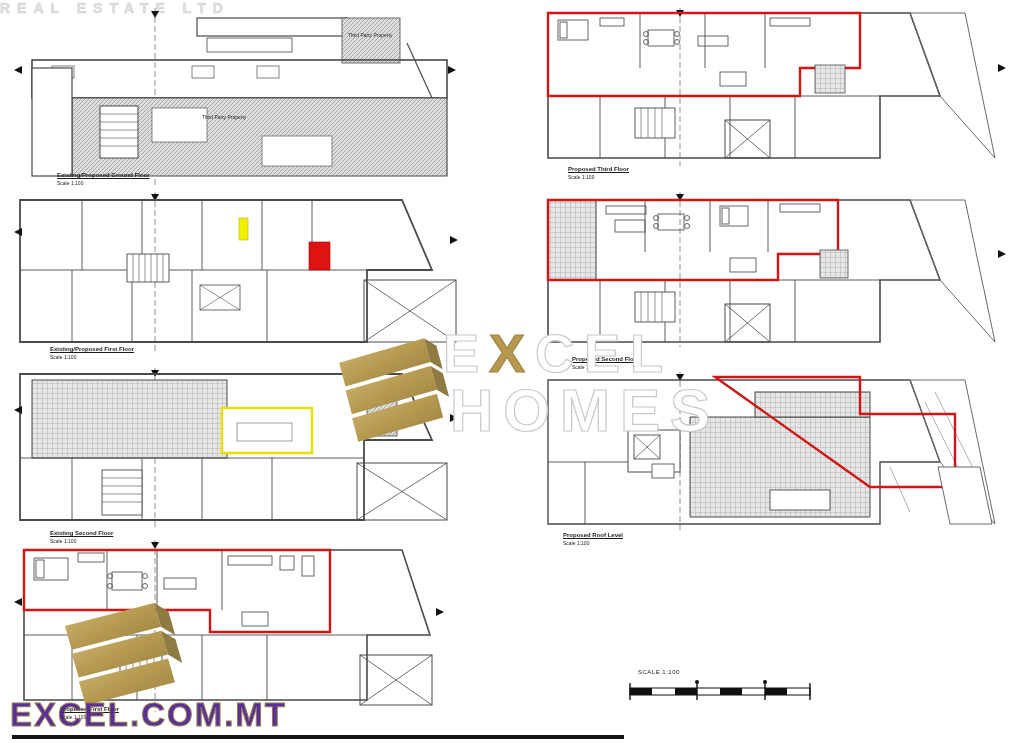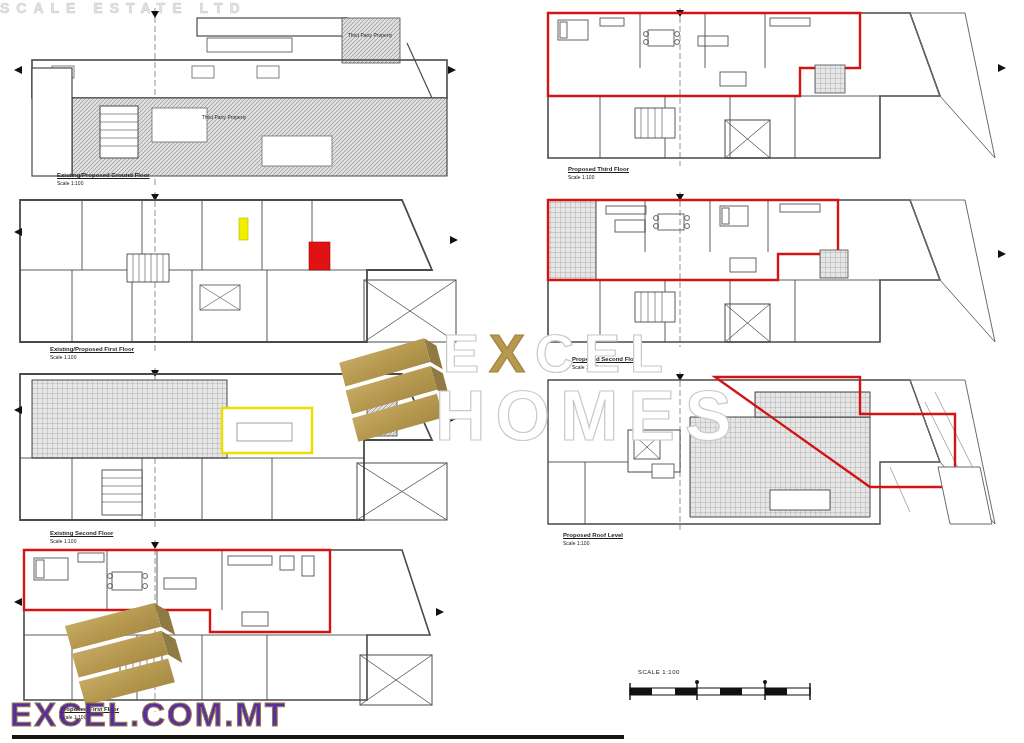--- a/index.html
+++ b/index.html
@@ -7,21 +7,21 @@
   #sheet { position:relative; width:1024px; height:743px; background:#ffffff; }
   .plan { position:absolute; }
   .plan svg { display:block; }
   .plan-label { position:absolute; color:#1c1c1c; line-height:1.25; white-space:nowrap; }
   .plan-label .t { font-size:6px; font-weight:bold; text-decoration:underline; display:block; }
   .plan-label .s { font-size:5px; display:block; }
   .tpp { position:absolute; font-size:5px; color:#2a2a2a; text-align:center; line-height:1.2; width:60px; }
   
   .wm-text { position:absolute; font-weight:bold; color:#ffffff; -webkit-text-stroke:1.2px #c9c9c9; letter-spacing:10px; }
   .wm-excel { left:443px; top:322px; font-size:54px; }
-  .wm-homes { left:435px; top:376px; font-size:70px; }
+  .wm-homes { left:450px; top:376px; font-size:60px; }
   .wm-gold-x { color:#b6994f; -webkit-text-stroke:1.2px #a0823c; }
   .wm-real { left:450px; top:433px; font-size:14px; font-weight:bold; color:#e2e2e2; -webkit-text-stroke:0.6px #cfcfcf; letter-spacing:7px; }
   .logo { position:absolute; }
   .footer-url { position:absolute; left:10px; top:696px; font-size:33px; font-weight:bold; color:#4c1d95; -webkit-text-stroke:1px #8a7238; letter-spacing:2px; opacity:0.92; }
   .bottom-rule { position:absolute; left:12px; top:735px; width:612px; height:4px; background:#151515; }
   .scalebar-label { position:absolute; left:638px; top:669px; font-size:6px; color:#222; letter-spacing:0.5px; }
 </style>
 </head>
 <body>
 
@@ -363,21 +363,21 @@
     <svg width="115" height="112" viewBox="0 0 115 112">
       <polygon points="6,22 92,2 97,26 11,46" fill="url(#goldGrad)"></polygon>
       <polygon points="92,2 104,10 109,34 97,26" fill="#8f7a42"></polygon>
       <polygon points="11,50 97,30 102,54 16,74" fill="url(#goldGrad)"></polygon>
       <polygon points="97,30 109,38 114,62 102,54" fill="#8f7a42"></polygon>
       <polygon points="16,78 102,58 107,82 21,102" fill="url(#goldGrad)"></polygon>
     </svg>
   </div>
   <div class="wm-text wm-excel"><span>E</span><span class="wm-gold-x">X</span><span>CEL</span></div>
   <div class="wm-text wm-homes">HOMES</div>
-  <div class="wm-real">SCALE ESTATE LTD</div>
+  <div class="wm-real">REAL ESTATE LTD</div>
 
   <div class="logo" style="left:58px; top:602px; transform:rotate(-2deg);">
     <svg width="130" height="105" viewBox="0 0 130 105">
       <polygon points="8,22 98,2 104,26 14,46" fill="url(#goldGrad)"></polygon>
       <polygon points="98,2 112,11 118,35 104,26" fill="#8f7a42"></polygon>
       <polygon points="14,50 104,30 110,54 20,74" fill="url(#goldGrad)"></polygon>
       <polygon points="104,30 118,39 124,63 110,54" fill="#8f7a42"></polygon>
       <polygon points="20,78 110,58 116,82 26,102" fill="url(#goldGrad)"></polygon>
     </svg>
   </div>

